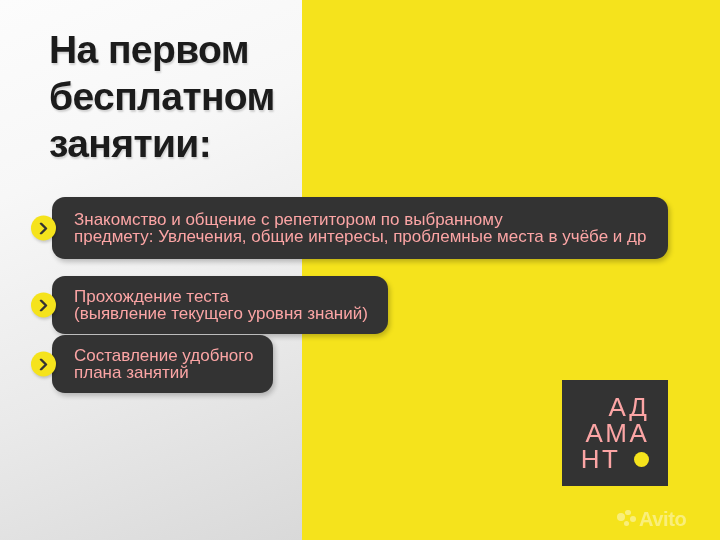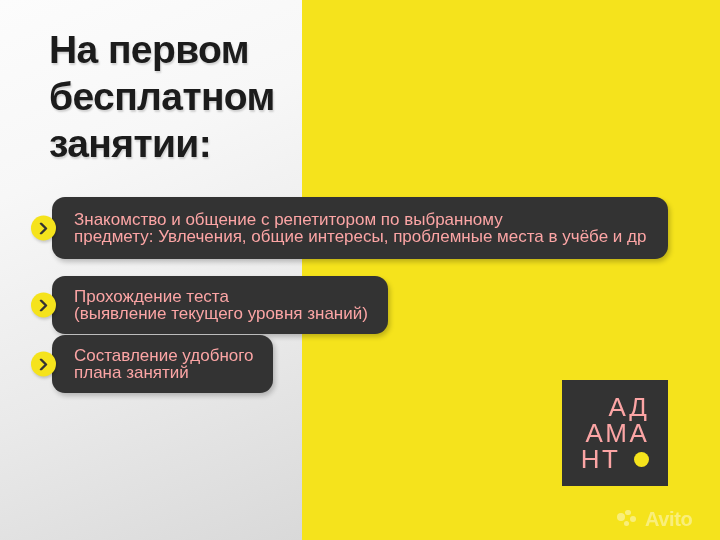--- a/index.html
+++ b/index.html
@@ -145,21 +145,21 @@
     margin-left: 2px;
   }
 
   
   .watermark {
     position: absolute;
     left: 617px;
     top: 509px;
     display: flex;
     align-items: center;
-    gap: 9px;
+    gap: 3px;
     opacity: 0.42;
   }
   .wm-logo {
     position: relative;
     width: 19px;
     height: 19px;
   }
   .wm-dot {
     position: absolute;
     border-radius: 50%;

